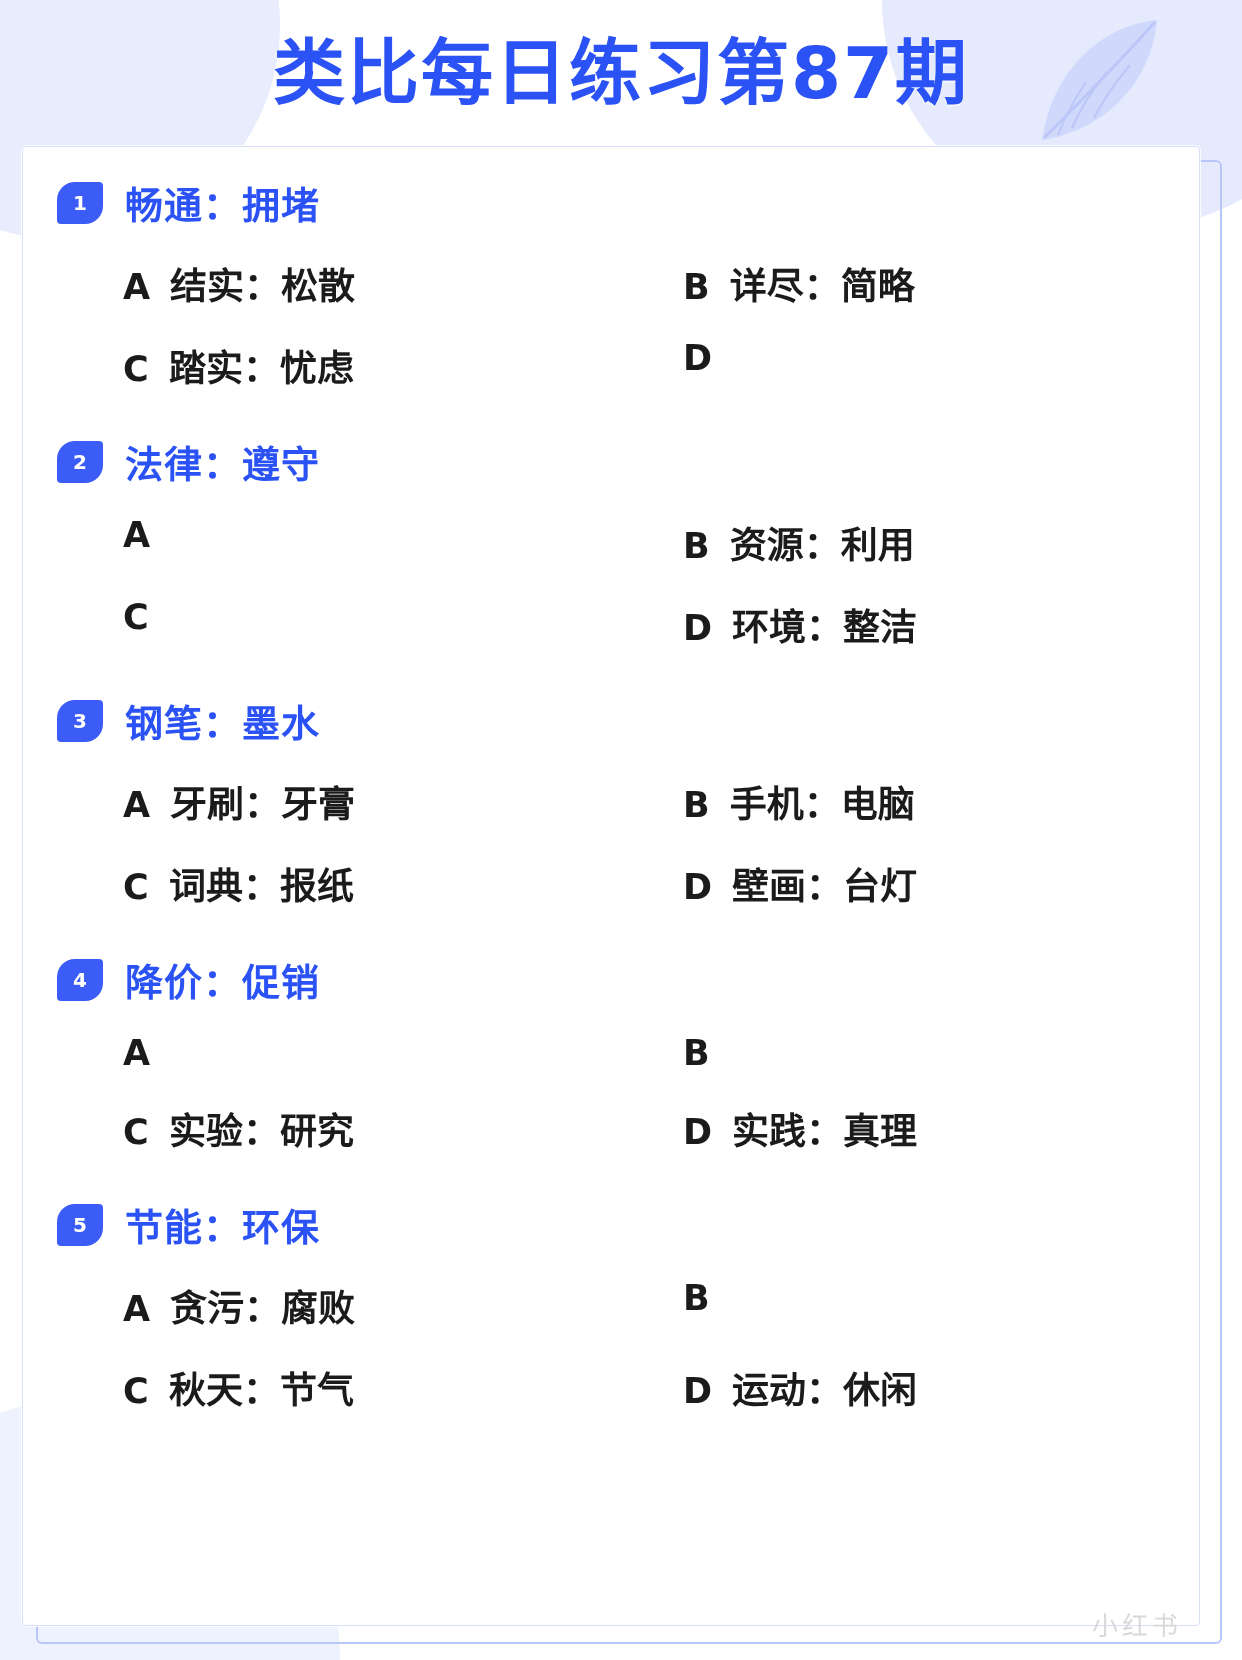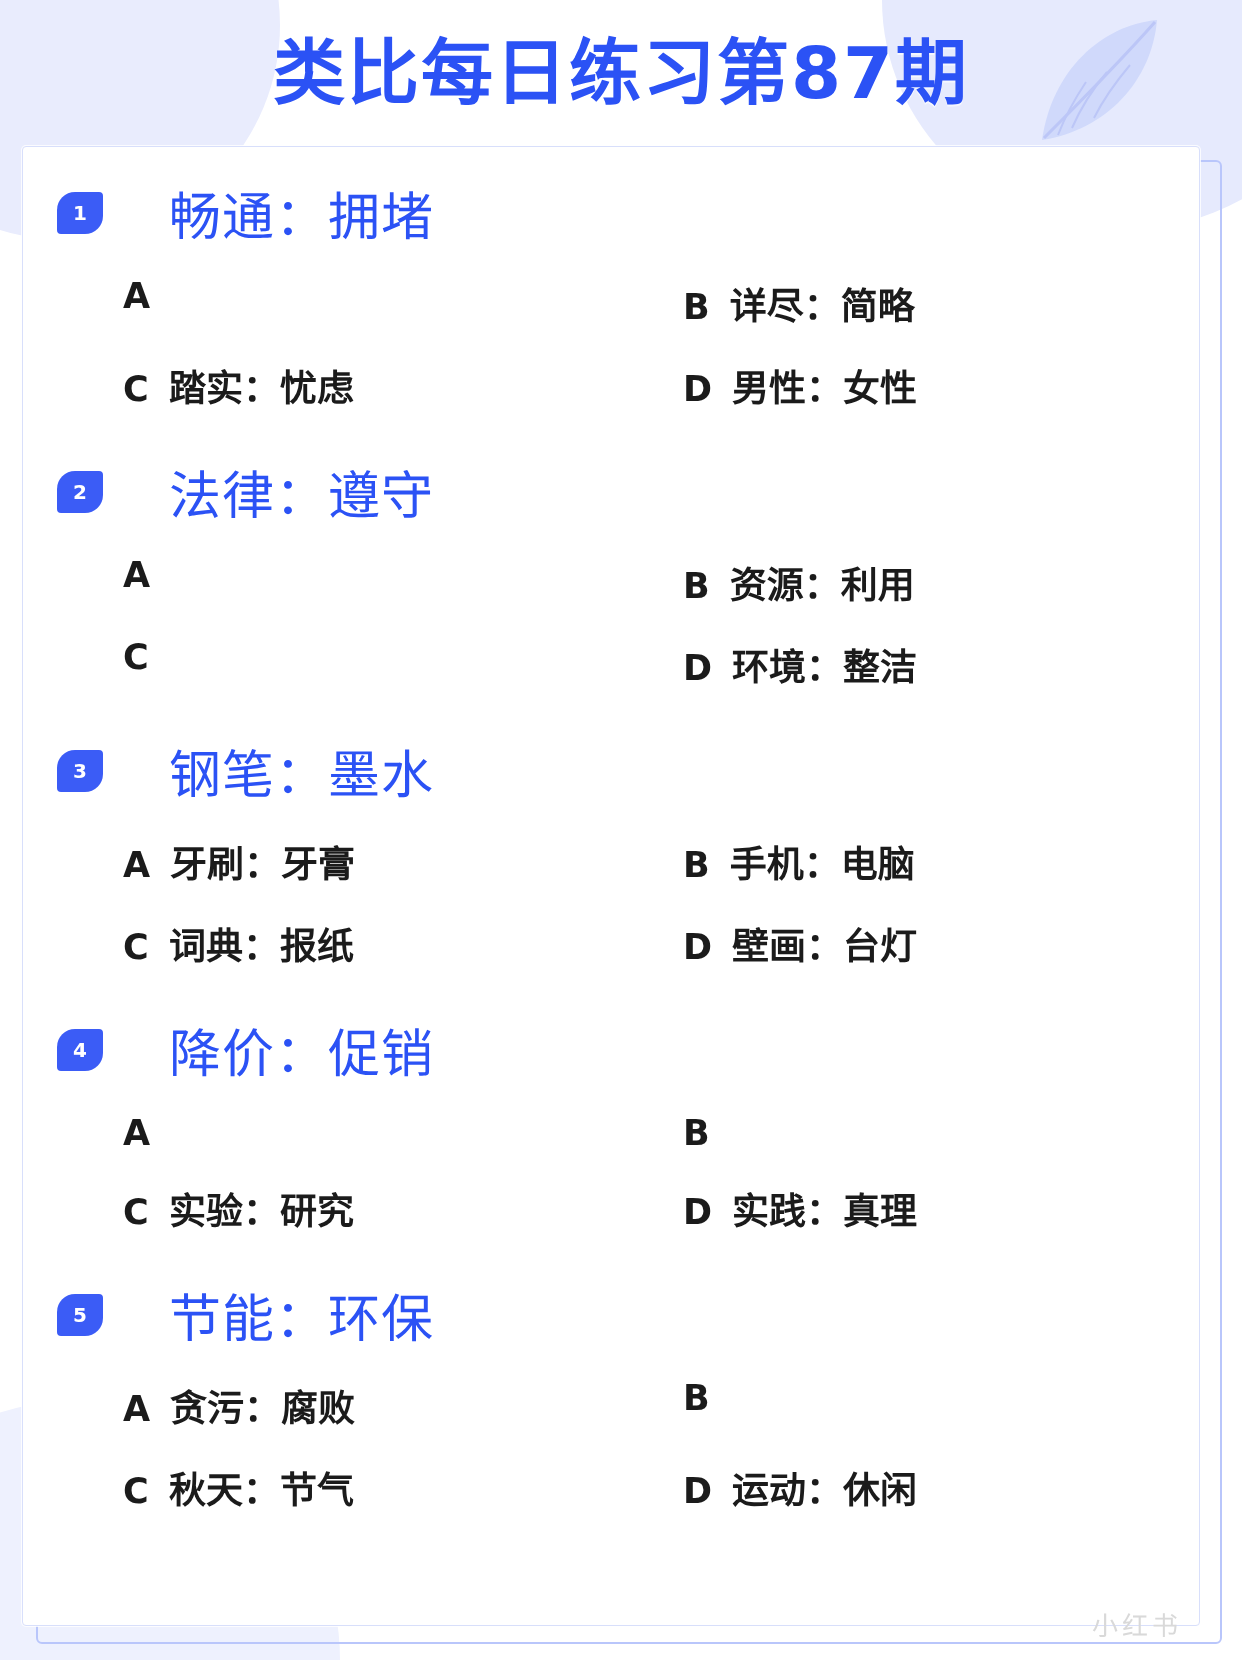--- a/index.html
+++ b/index.html
@@ -119,26 +119,25 @@
     background: #3b5cf6;
     color: #ffffff;
     font-size: 20px;
     font-weight: 700;
     display: flex;
     align-items: center;
     justify-content: center;
     border-radius: 18px 4px 18px 4px;
   }
   .q-stem {
-    font-size: 52px;
-    font-weight: 400;
+    font-size: 38px;
+    font-weight: 700;
     color: #2b52f5;
     letter-spacing: 1px;
     white-space: nowrap;
-    margin-left: 44px;
   }
   .options {
     display: grid;
     grid-template-columns: 560px 1fr;
     row-gap: 28px;
     padding-left: 66px;
   }
   .option {
     display: flex;
     align-items: baseline;
@@ -195,32 +194,32 @@
 <div class="card">
 
   <div class="question">
     <div class="q-head">
       <div class="q-badge">1</div>
       <div class="q-stem">畅通：拥堵</div>
     </div>
     <div class="options">
       <div class="option">
         <span class="opt-letter">A</span>
+        <span class="opt-text">结实：松散</span>
       </div>
       <div class="option">
         <span class="opt-letter">B</span>
         <span class="opt-text">详尽：简略</span>
       </div>
       <div class="option">
         <span class="opt-letter">C</span>
         <span class="opt-text">踏实：忧虑</span>
       </div>
       <div class="option">
         <span class="opt-letter">D</span>
-        <span class="opt-text">男性：女性</span>
       </div>
     </div>
   </div>
 
   <div class="question">
     <div class="q-head">
       <div class="q-badge">2</div>
       <div class="q-stem">法律：遵守</div>
     </div>
     <div class="options">

